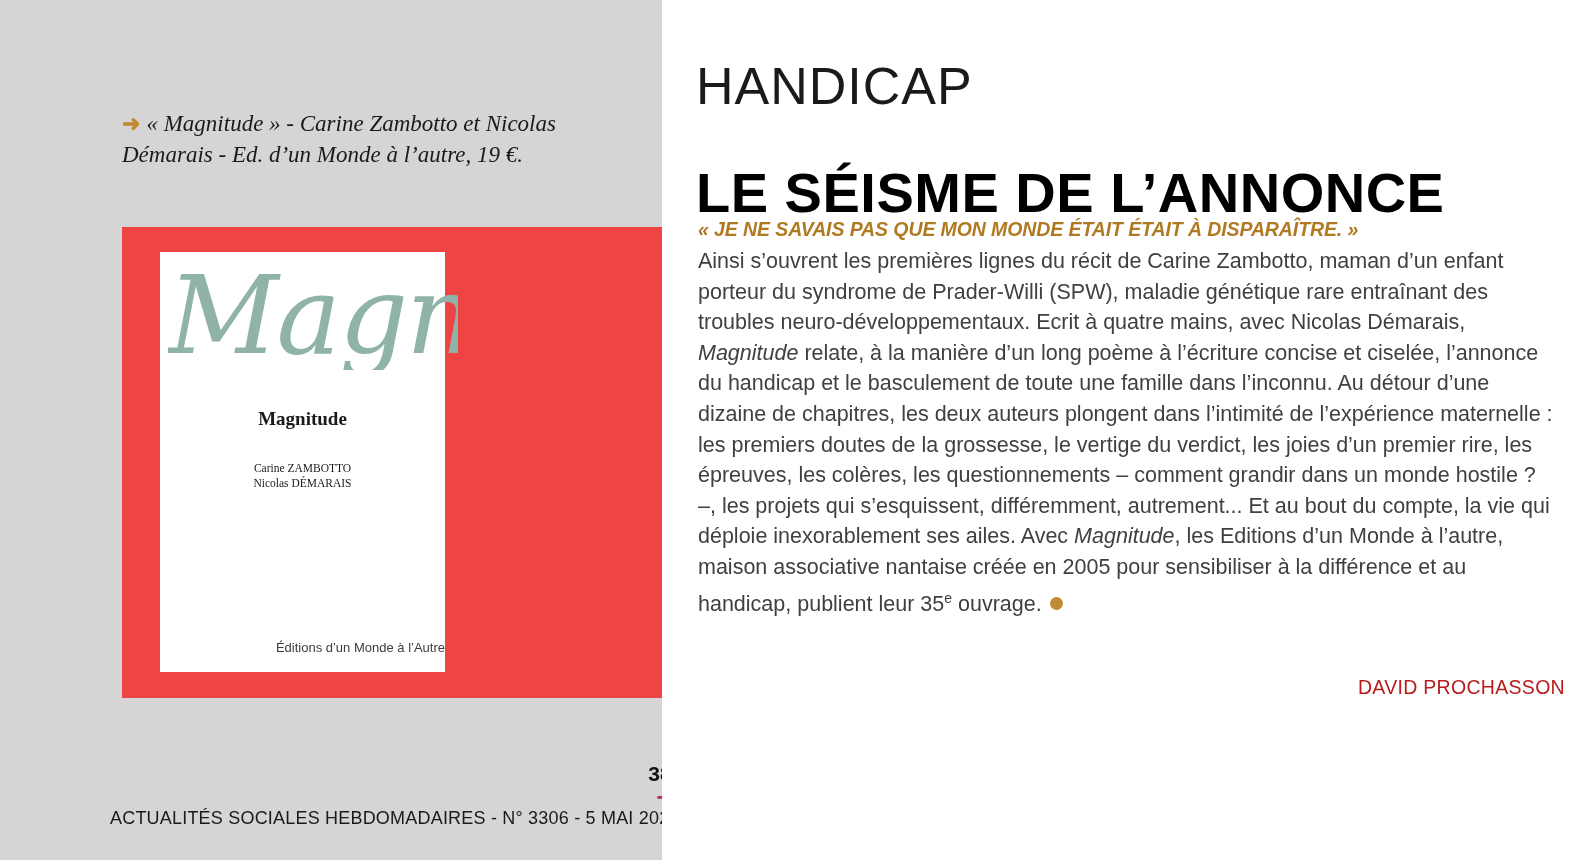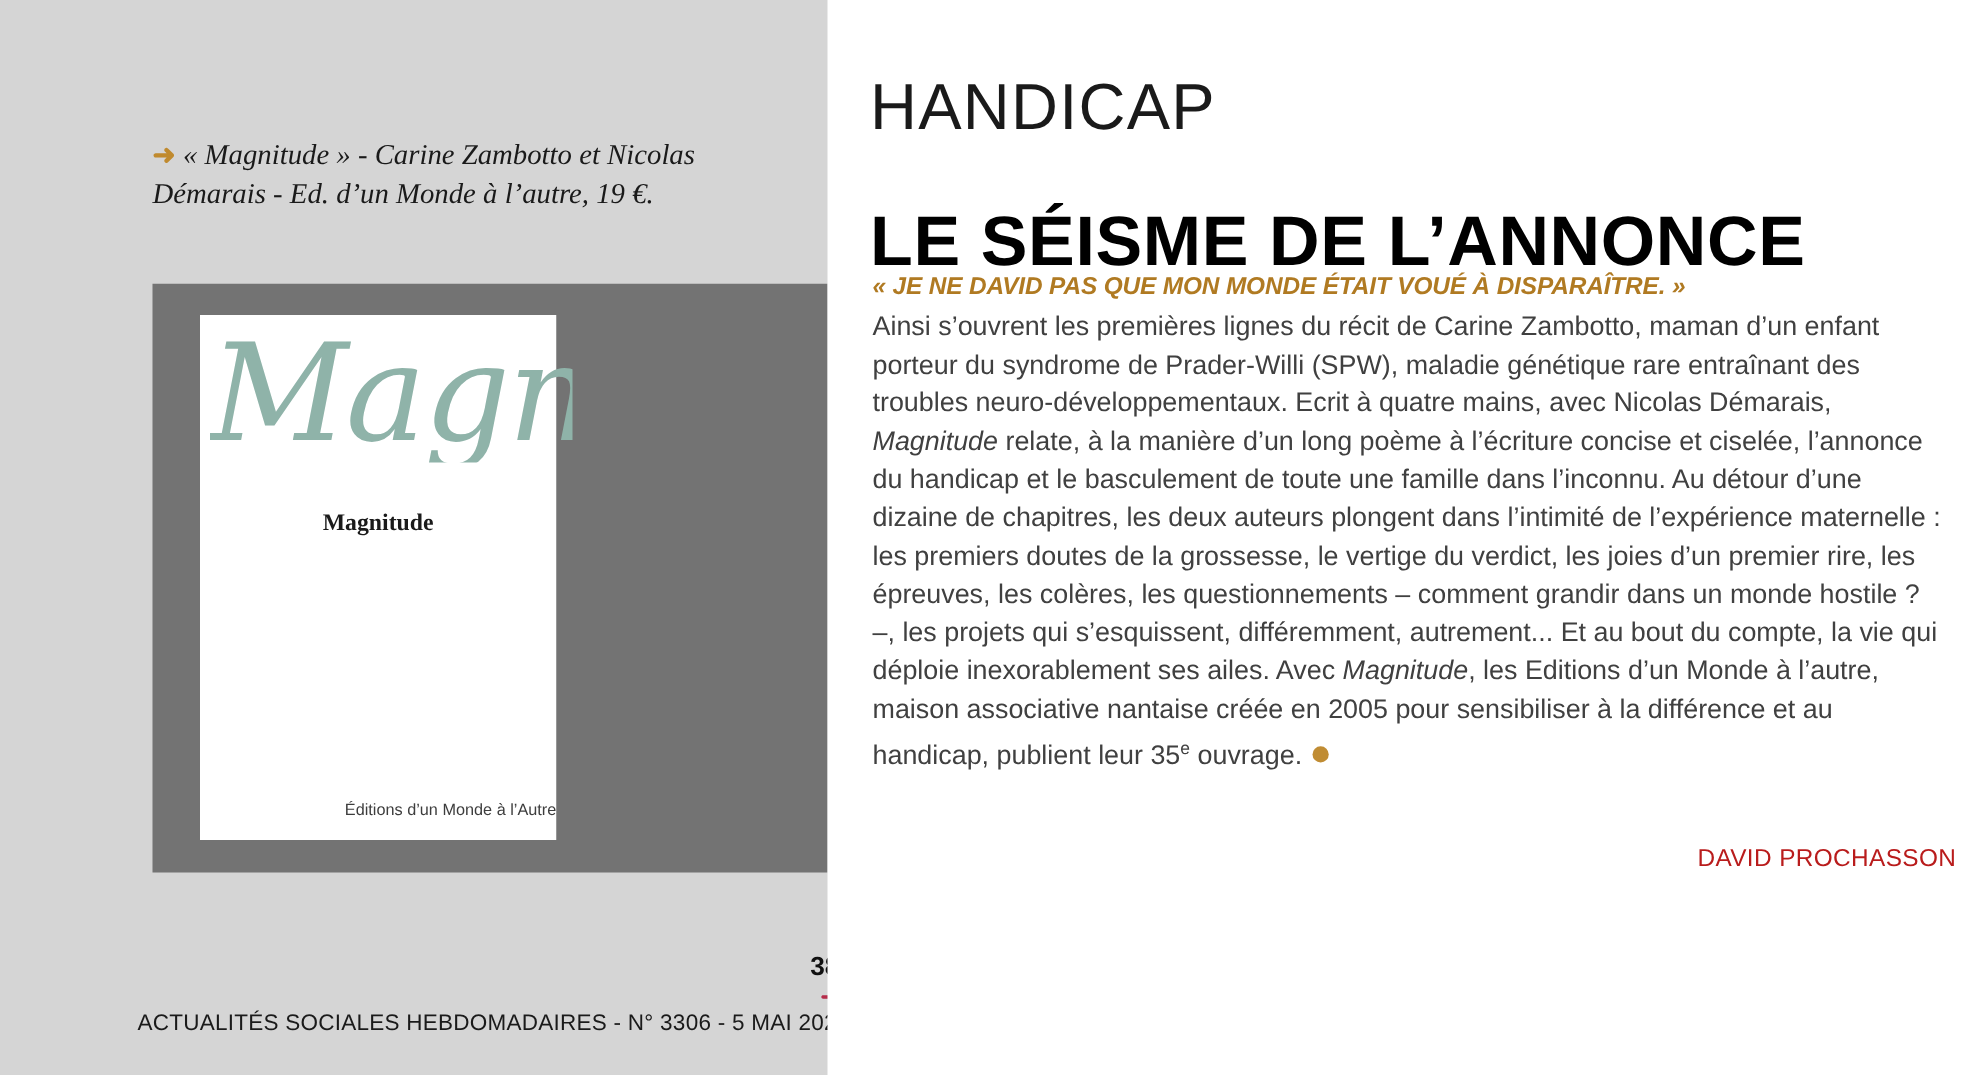--- a/index.html
+++ b/index.html
@@ -45,21 +45,21 @@
     font-weight: bold;
     margin-right: 6px;
     font-size: 22px;
   }
   .book-panel {
     position: absolute;
     left: 122px;
     top: 227px;
     width: 540px;
     height: 471px;
-    background: #737373;
+    background: #ef4444;
   }
   .book-cover {
     position: absolute;
     left: 38px;
     top: 25px;
     width: 285px;
     height: 420px;
     background: #ffffff;
   }
   .cover-script-top {
@@ -230,37 +230,41 @@
   <div class="left-col">
 
     <div class="caption">
       <span class="arrow">➜</span><span>« Magnitude » - Carine Zambotto et Nicolas Démarais - Ed. d’un Monde à l’autre, 19 €.</span>
     </div>
 
     <div class="book-panel">
       <div class="book-cover">
         <div class="cover-script-top">Magn</div>
         <div class="cover-title">Magnitude</div>
+        <div class="cover-authors">
+          <div>Carine ZAMBOTTO</div>
+          <div>Nicolas DÉMARAIS</div>
+        </div>
         <div class="cover-publisher">Éditions d’un Monde à l’Autre</div>
       </div>
     </div>
 
     <div class="footer">
       <span class="footer-page">38</span>
       <span class="footer-arrow">➜</span>
       <span class="footer-text">ACTUALITÉS SOCIALES HEBDOMADAIRES - N° 3306 - 5 MAI 2023</span>
     </div>
 
   </div>
 
   <div class="right-col">
 
     <div class="kicker">HANDICAP</div>
     <h1 class="headline">LE SÉISME DE L’ANNONCE</h1>
-    <div class="standfirst">« JE NE DAVID PAS QUE MON MONDE ÉTAIT VOUÉ À DISPARAÎTRE. »</div>
+    <div class="standfirst">« JE NE SAVAIS PAS QUE MON MONDE ÉTAIT ÉTAIT À DISPARAÎTRE. »</div>
 
     <div class="body-text">
       <span>Ainsi s’ouvrent les premières lignes du récit de Carine Zambotto, maman d’un enfant porteur du syndrome de Prader-Willi (SPW), maladie génétique rare entraînant des troubles neuro-développementaux. Ecrit à quatre mains, avec Nicolas Démarais, </span><em>Magnitude</em><span> relate, à la manière d’un long poème à l’écriture concise et ciselée, l’annonce du handicap et le basculement de toute une famille dans l’inconnu. Au détour d’une dizaine de chapitres, les deux auteurs plongent dans l’intimité de l’expérience maternelle : les premiers doutes de la grossesse, le vertige du verdict, les joies d’un premier rire, les épreuves, les colères, les questionnements – comment grandir dans un monde hostile ? –, les projets qui s’esquissent, différemment, autrement... Et au bout du compte, la vie qui déploie inexorablement ses ailes. Avec </span><em>Magnitude</em><span>, les Editions d’un Monde à l’autre, maison associative nantaise créée en 2005 pour sensibiliser à la différence et au handicap, publient leur 35</span><sup class="ord">e</sup><span> ouvrage.</span><span class="end-dot"></span>
     </div>
 
     <div class="byline">DAVID PROCHASSON</div>
 
   </div>
 
 </div>

